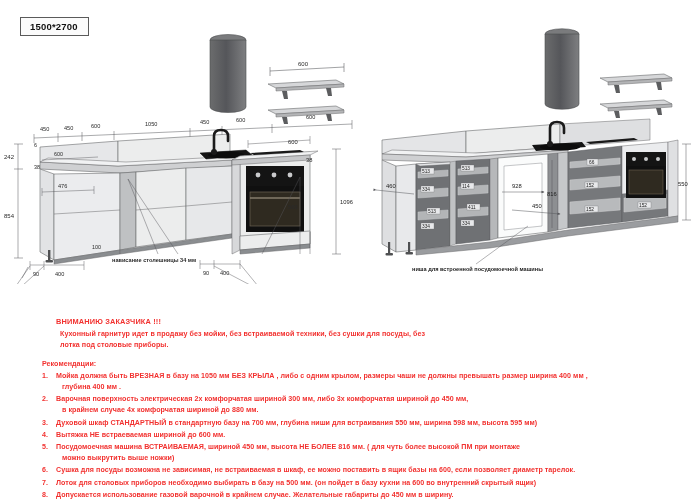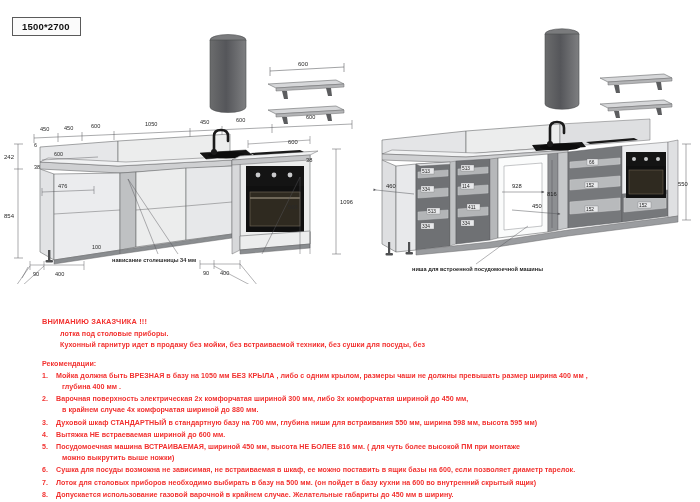--- a/index.html
+++ b/index.html
@@ -12,21 +12,21 @@
   }
   #page {
     position: relative;
     width: 700px; height: 502px;
     background: #ffffff;
   }
 
   
   .size-badge {
     position: absolute;
-    left: 12px; top: 17px;
+    left: 20px; top: 17px;
     border: 1px solid #5a5a5a;
     background: #fbfbfb;
     padding: 3px 10px 3px 9px;
     font-size: 9.5px;
     font-weight: bold;
     color: #111;
     letter-spacing: .2px;
   }
 
   
@@ -44,20 +44,21 @@
     position: absolute;
     left: 42px; top: 316px;
     width: 652px;
     color: #f2312f;
     font-size: 7.1px;
     line-height: 11.2px;
     font-weight: bold;
     letter-spacing: .05px;
   }
   .notes .warn-title {
+    margin-left: 14px;
     font-size: 7.4px;
     letter-spacing: .15px;
   }
   .notes .warn-body {
     margin-left: 18px;
     margin-top: 2px;
   }
   .notes .warn-body div { white-space: nowrap; }
   .notes .rec-head {
     margin-top: 7px;
@@ -454,22 +455,22 @@
       </g>
 
       <line x1="156" y1="212" x2="104" y2="250" stroke="#55565a" stroke-width=".45"></line>
       <text x="40" y="257" font-size="5.6" font-weight="bold" font-family="Liberation Sans, sans-serif" fill="#1c1c1c">ниша для встроенной посудомоечной машины</text>
     </svg>
   </div>
 
   <div class="notes">
     <div class="warn-title">ВНИМАНИЮ ЗАКАЗЧИКА !!!</div>
     <div class="warn-body">
+      <div>Кухонный гарнитур идет в продажу без мойки, без встраиваемой техники, без сушки для посуды, без</div>
       <div>лотка под столовые приборы.</div>
-      <div>Кухонный гарнитур идет в продажу без мойки, без встраиваемой техники, без сушки для посуды, без</div>
     </div>
     <div class="rec-head">Рекомендации:</div>
     <ol>
       <li>
         <span class="num">1.</span>
         <span>Мойка должна быть ВРЕЗНАЯ в базу на 1050 мм БЕЗ КРЫЛА , либо с одним крылом, размеры чаши  не должны превышать размер ширина  400  мм ,</span>
         <span class="l2">глубина  400 мм .</span>
       </li>
       <li>
         <span class="num">2.</span>

